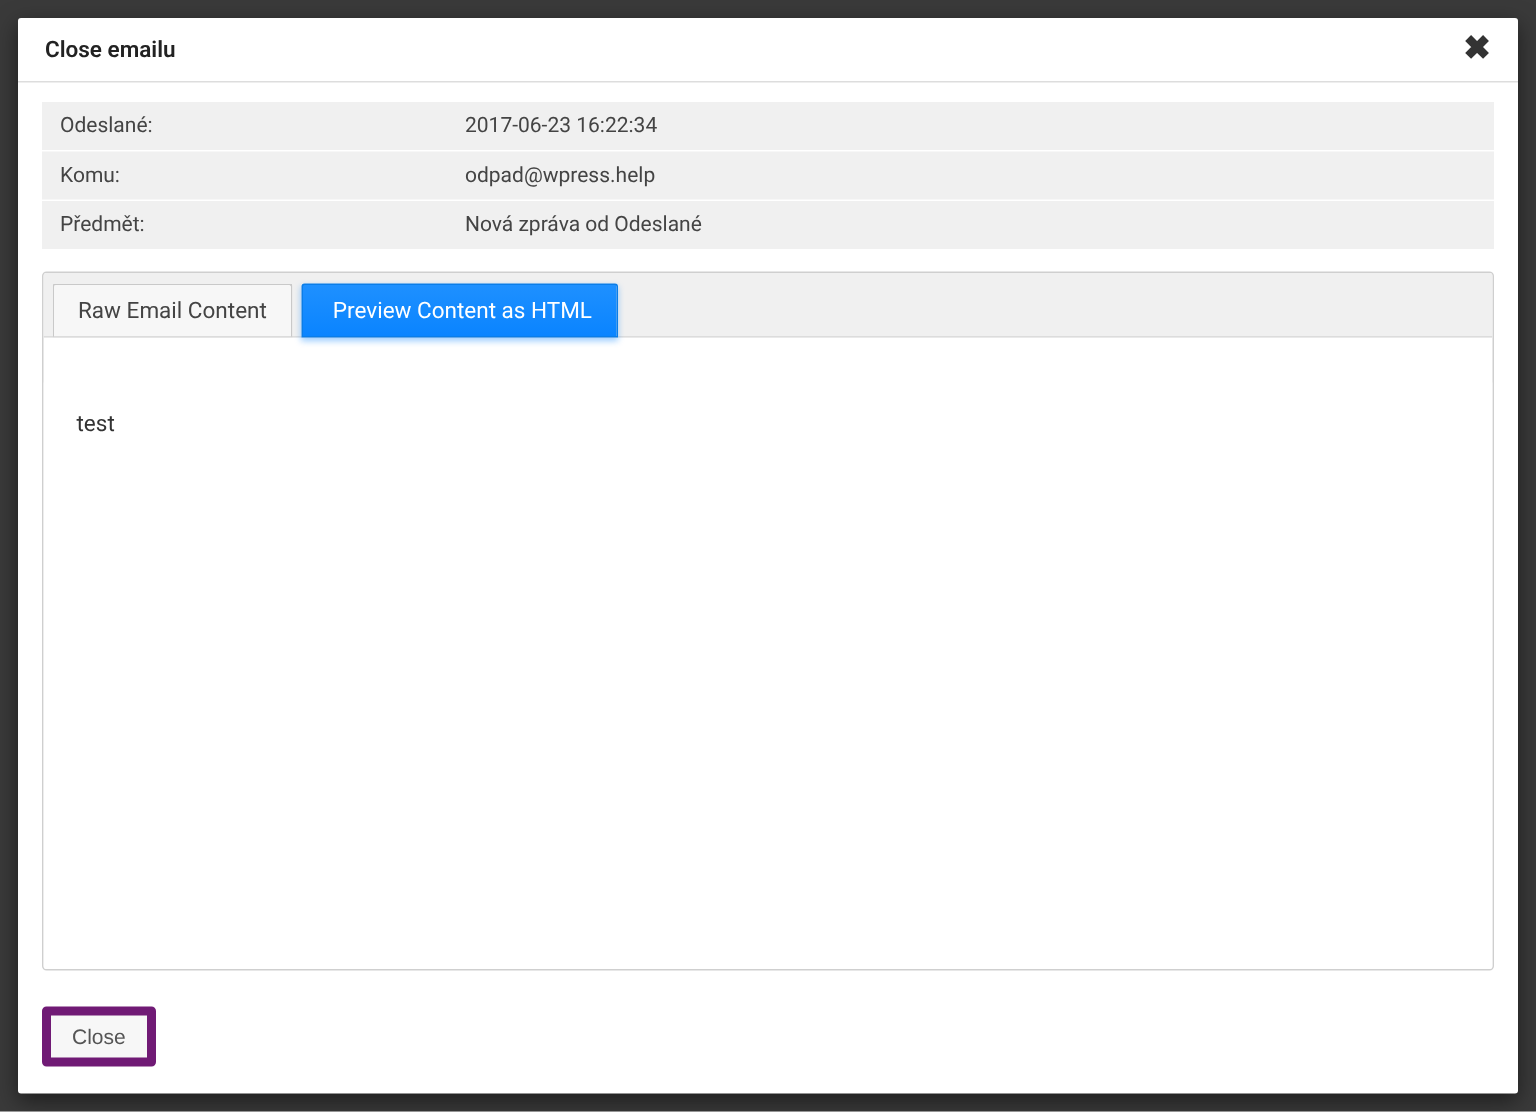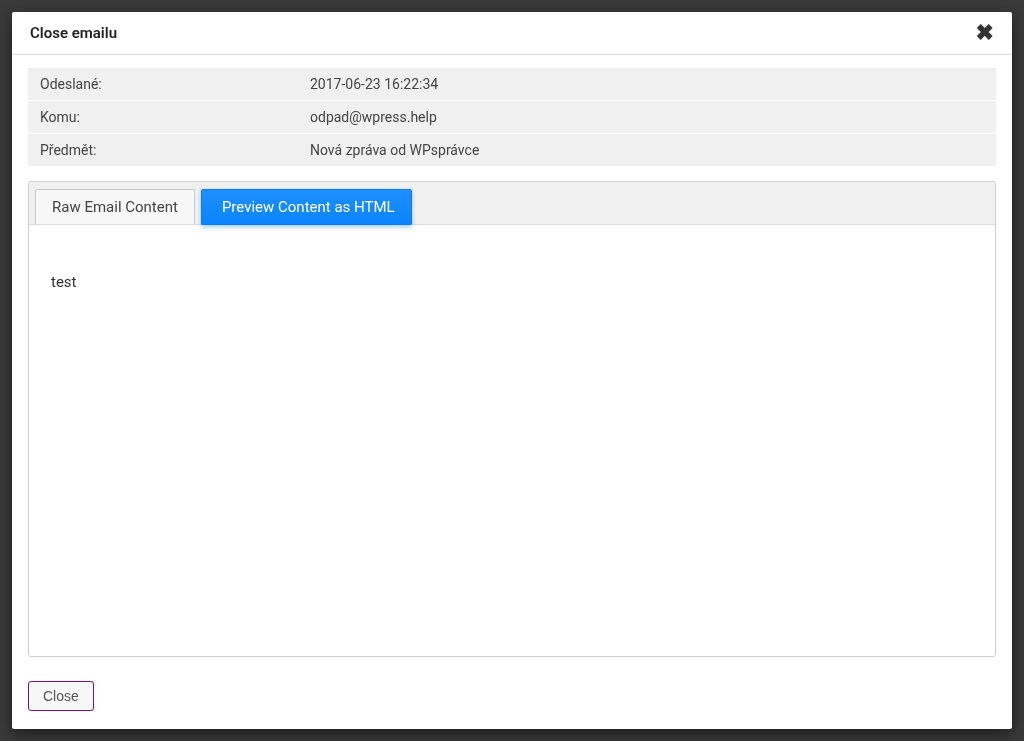--- a/index.html
+++ b/index.html
@@ -114,21 +114,21 @@
       font-size: 15px;
       color: #333;
       overflow: auto;
       margin-top: 30px;
     }
     .modal-footer {
       padding: 12px 16px 18px 16px;
     }
     .close-btn {
       background: #f7f7f7;
-      border: 1px solid #701a75;
+      border: 6px solid #701a75;
       border-radius: 3px;
       padding: 6px 14px;
       font-size: 14px;
       color: #555;
       cursor: pointer;
     }
   </style>
 </head>
 <body>
 
@@ -144,21 +144,21 @@
           <tr>
         <td class="label">Odeslané:</td>
         <td>2017-06-23 16:22:34</td>
       </tr>
       <tr>
         <td class="label">Komu:</td>
         <td>odpad@wpress.help</td>
       </tr>
       <tr>
         <td class="label">Předmět:</td>
-        <td>Nová zpráva od WPsprávce</td>
+        <td>Nová zpráva od Odeslané</td>
       </tr>
     </tbody>
       </table>
 
     <div class="tabs-container">
       <div class="tabs-bar">
         <div class="tab inactive">Raw Email Content</div>
         <div class="tab active">Preview Content as HTML</div>
       </div>
       <div class="tab-content">test</div>

